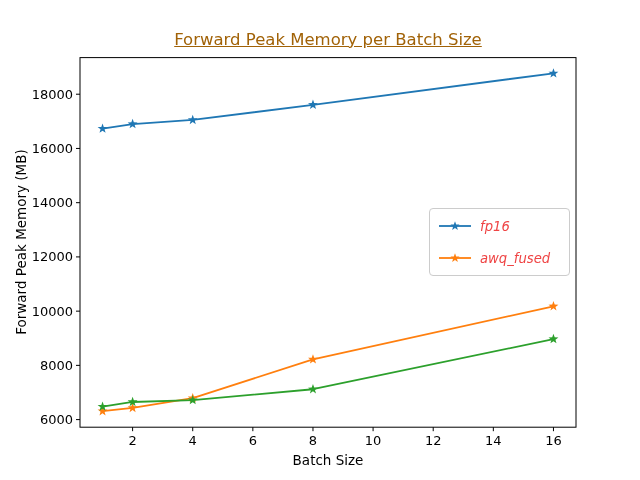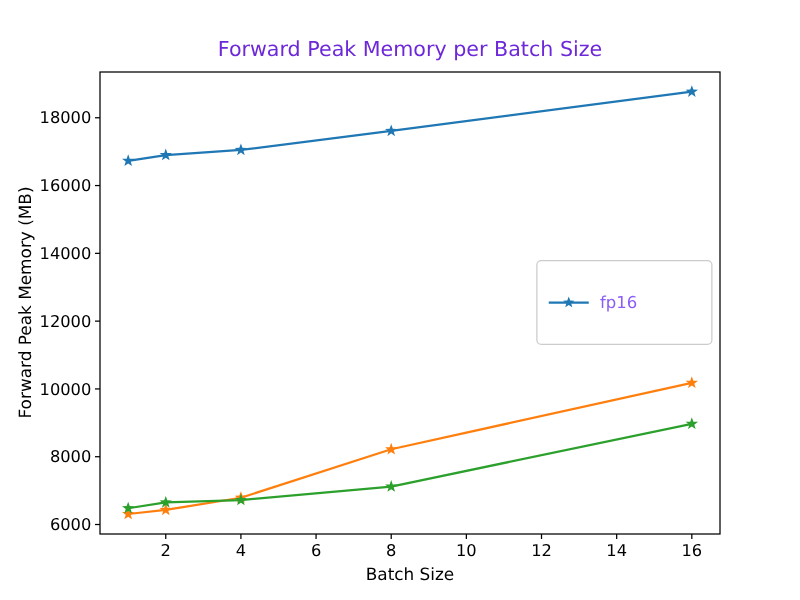--- a/index.html
+++ b/index.html
@@ -16,22 +16,23 @@
     left: 0; top: 0;
   }
   .chart-title {
     position: absolute;
     left: 80px;
     top: 30px;
     width: 496px;
     text-align: center;
     font-size: 16.5px;
     line-height: 20px;
-    color: #6d28d9;
+    color: #a16207;
     white-space: nowrap;
+    text-decoration: underline;
   }
   .x-label {
     position: absolute;
     left: 80px;
     top: 452px;
     width: 496px;
     text-align: center;
     font-size: 13.5px;
     color: #000000;
     white-space: nowrap;
@@ -61,22 +62,23 @@
     justify-content: space-around;
   }
   .legend-row {
     display: flex;
     align-items: center;
     height: 21px;
   }
   .legend-row svg { margin-right: 8px; flex: 0 0 auto; }
   .legend-row .legend-text {
     font-size: 13.2px;
-    color: #8b5cf6;
+    color: #ef4444;
     white-space: nowrap;
+    font-style: italic;
   }
   text.tick {
     font-family: "DejaVu Sans", sans-serif;
     font-size: 13px;
     fill: #000000;
   }
 </style>
 </head>
 <body>
 
@@ -136,14 +138,21 @@
   <div class="y-label">Forward Peak Memory (MB)</div>
   <div class="x-label">Batch Size</div>
   <div class="legend" id="legend-box">
       <div class="legend-row">
         <svg width="34" height="14">
           <line x1="1" y1="7" x2="33" y2="7" stroke="#1f77b4" stroke-width="1.8"></line>
           <path d="M17.00,2.20L18.18,5.38L21.57,5.52L18.90,7.62L19.82,10.88L17.00,9.00L14.18,10.88L15.10,7.62L12.43,5.52L15.82,5.38Z" fill="#1f77b4"></path>
         </svg>
         <span class="legend-text">fp16</span>
       </div>
+      <div class="legend-row">
+        <svg width="34" height="14">
+          <line x1="1" y1="7" x2="33" y2="7" stroke="#ff7f0e" stroke-width="1.8"></line>
+          <path d="M17.00,2.20L18.18,5.38L21.57,5.52L18.90,7.62L19.82,10.88L17.00,9.00L14.18,10.88L15.10,7.62L12.43,5.52L15.82,5.38Z" fill="#ff7f0e"></path>
+        </svg>
+        <span class="legend-text">awq_fused</span>
+      </div>
     </div>
 </div>
 
 </body></html>

